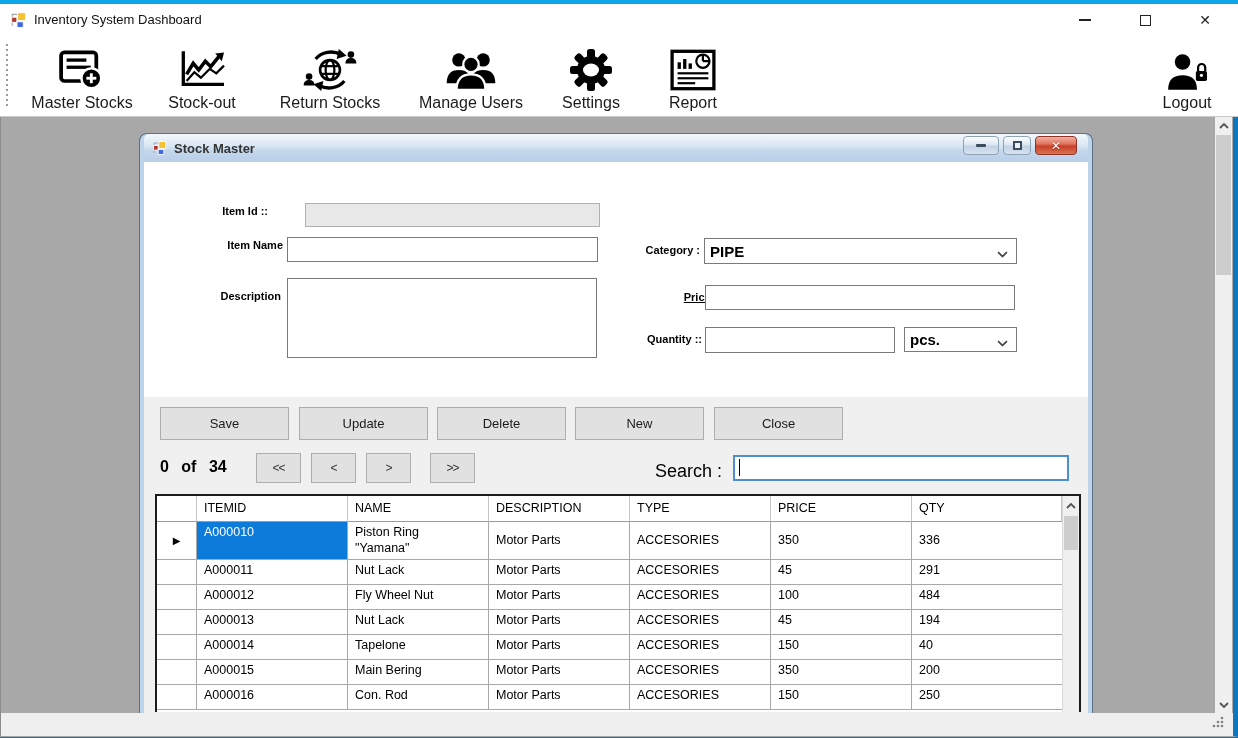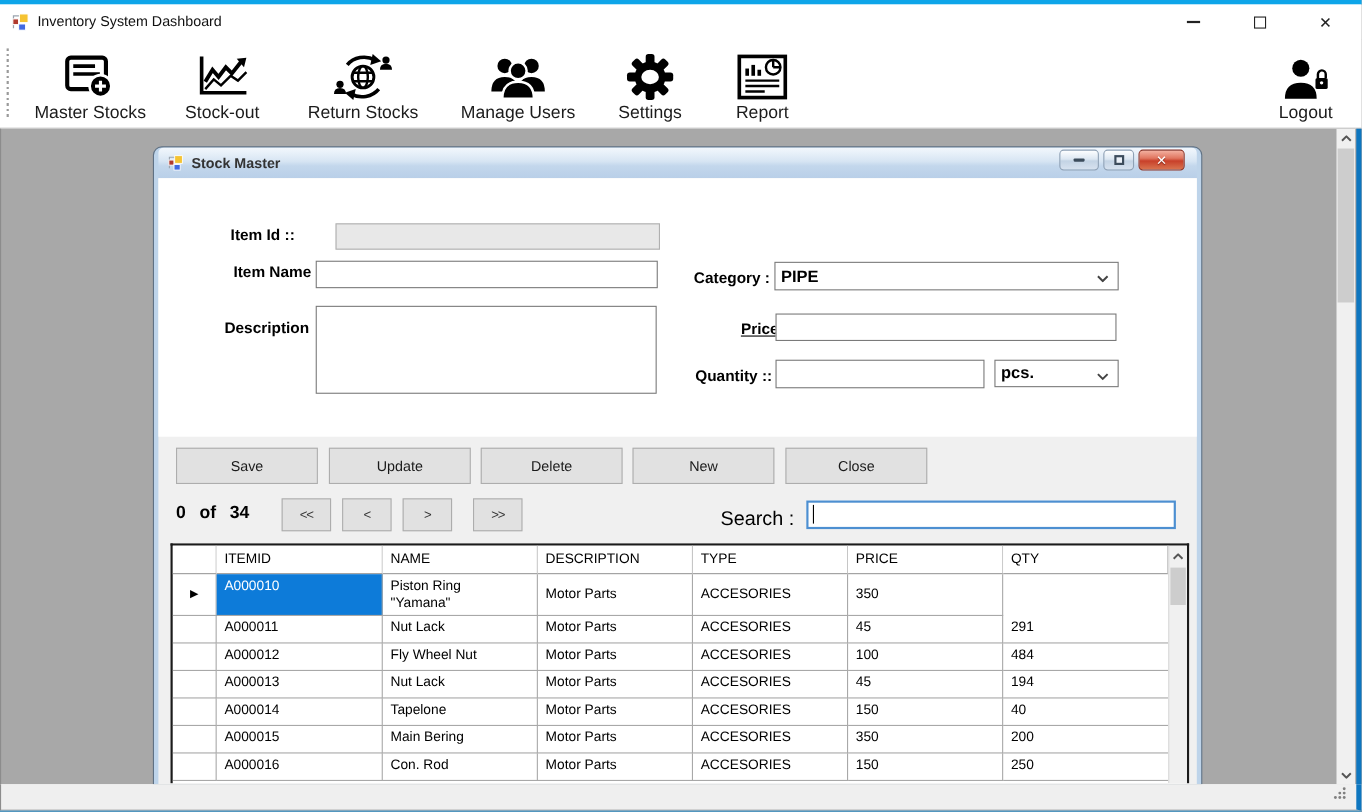--- a/index.html
+++ b/index.html
@@ -49,21 +49,21 @@
           background:linear-gradient(#fdfeff,#dce7f2 45%,#c3d3e4 55%,#d7e2ef); cursor:pointer; }
   .cbtn.cmin { width:36px; } .cbtn.cmax { width:28px; } 
   .cbtn.cclose { width:42px; border-color:#8e3326;
           background:linear-gradient(#f3b0a0,#e07660 40%,#c8402a 55%,#d9744f); }
   .c-minglyph { width:10px; height:3px; background:#3c4c5c; border-radius:1px; }
   .c-maxglyph { width:9px; height:9px; border:2px solid #3c4c5c; background:#eaf0f8; }
   .c-xglyph { color:#fff; font-size:12px; font-weight:bold; text-shadow:0 1px 1px #7a2315; line-height:1; }
   .child-body { position:absolute; left:4px; right:4px; top:28px; bottom:0; background:#f0f0f0; }
   .form-panel { position:absolute; left:0; top:0; right:0; height:235px; background:#fff; }
   
-  .flabel { position:absolute; font-size:14px; font-weight:bold; color:#000; text-align:right; white-space:nowrap; }
+  .flabel { position:absolute; font-size:11px; font-weight:bold; color:#000; text-align:right; white-space:nowrap; }
   .tbox { position:absolute; background:#fff; border:1px solid #7a7a7a; font-size:14px; padding:2px 4px;
           font-family:"Liberation Sans",sans-serif; }
   .tbox.disabled { background:#e8e8e8; border-color:#b0b0b0; }
   .combo { position:absolute; background:#fff; border:1px solid #7a7a7a; display:flex; align-items:center;
            padding-left:5px; cursor:pointer; }
   .combo .cval { font-size:15px; font-weight:bold; color:#000; }
   .combo .chev { position:absolute; right:8px; top:50%; transform:translateY(-40%); }
   
   .btn { position:absolute; top:245px; width:129px; height:33px; background:#e1e1e1; border:1px solid #adadad;
          font-size:13px; color:#1a1a1a; display:flex; align-items:center; justify-content:center; cursor:pointer; }
@@ -339,20 +339,21 @@
               <div class="gcell col-sel">
                   <span class="rowarrow">▶</span>
                 </div>
               <div class="gcell c0 selected">A000010</div>
               <div class="gcell c1">
                   <div class="wrapname">Piston Ring "Yamana"</div>
                 </div>
               <div class="gcell c2" style="padding-top:11px;">Motor Parts</div>
               <div class="gcell c3" style="padding-top:11px;">ACCESORIES</div>
               <div class="gcell c4" style="padding-top:11px;">350</div>
+              <div class="gcell c5" style="padding-top:11px;">336</div>
             </div>
 
             <div class="grow r">
               <div class="gcell col-sel"></div>
               <div class="gcell c0">A000011</div>
               <div class="gcell c1">Nut Lack</div>
               <div class="gcell c2">Motor Parts</div>
               <div class="gcell c3">ACCESORIES</div>
               <div class="gcell c4">45</div>
               <div class="gcell c5">291</div>

